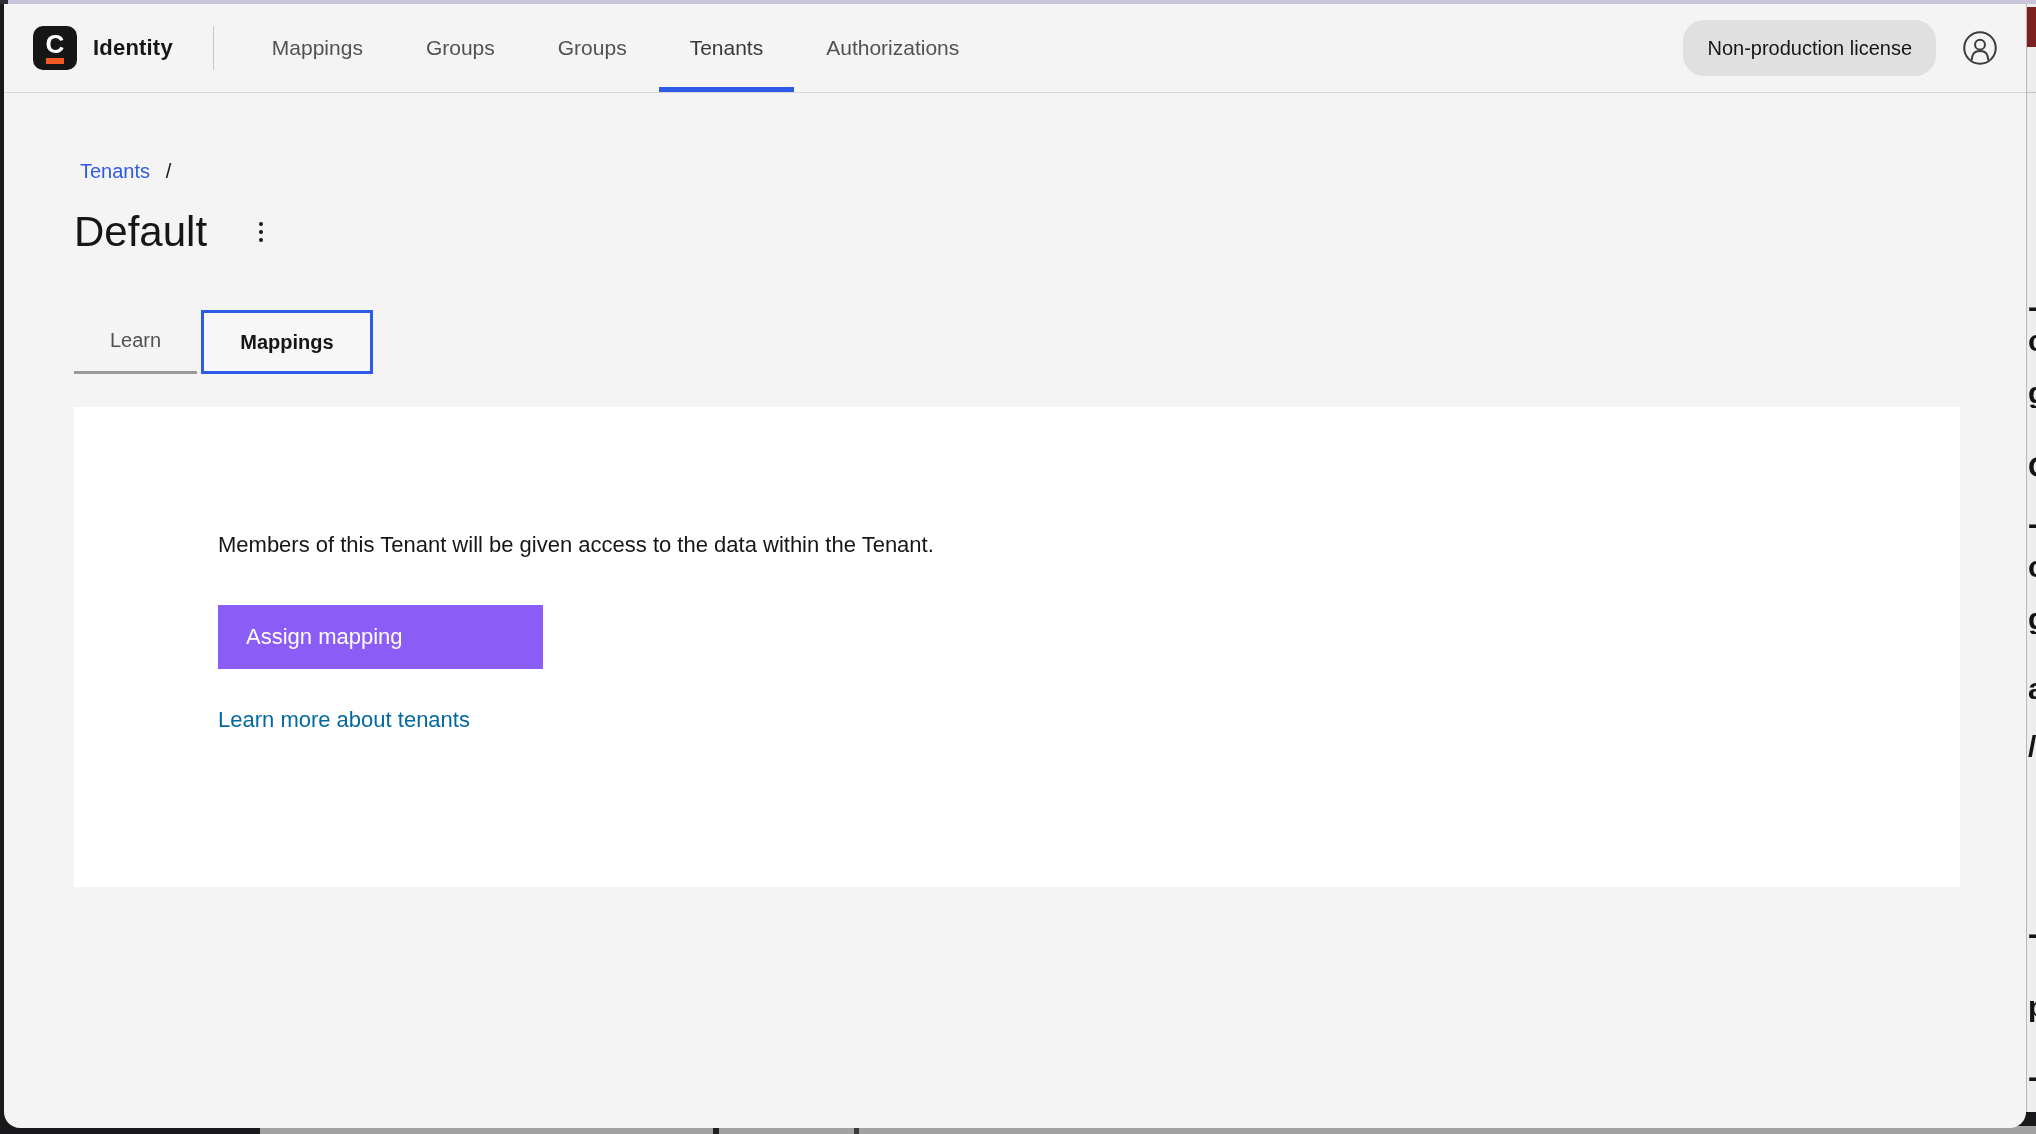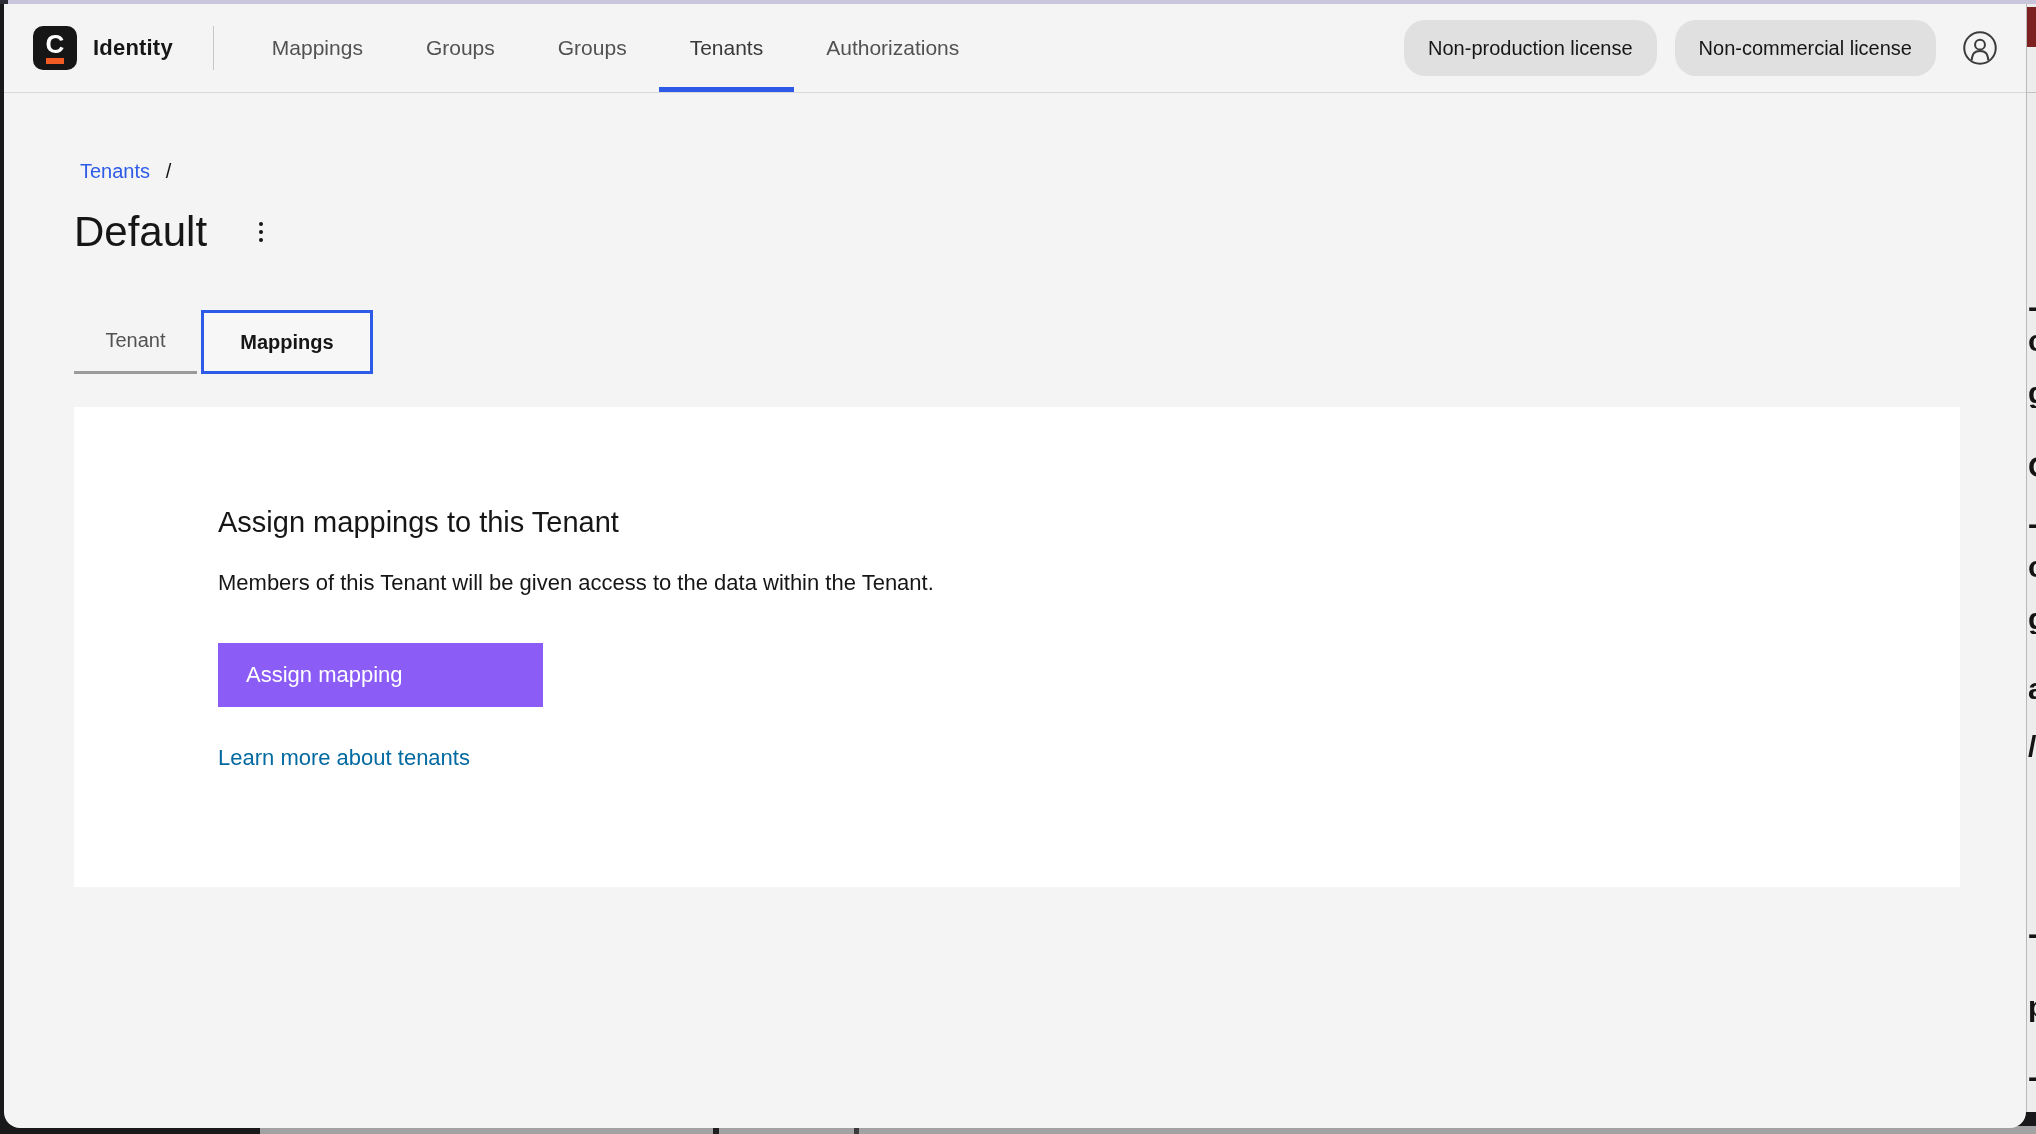--- a/index.html
+++ b/index.html
@@ -184,21 +184,20 @@
       <div class="nav-item active">
         <span>Tenants</span>
         <span class="nav-underline"></span>
       </div>
       <div class="nav-item">Authorizations</div>
     </nav>
 
     <div class="header-spacer"></div>
 
     <div class="license-badge">Non-production license</div>
-    <div class="license-badge">Non-commercial license</div>
 
     <button class="avatar-btn">
       <svg width="36" height="36" viewBox="0 0 32 32">
         <circle cx="16" cy="16" r="14" fill="none" stroke="#3c3c3c" stroke-width="1.8"></circle>
         <circle cx="16" cy="13" r="4.4" fill="none" stroke="#3c3c3c" stroke-width="1.8"></circle>
         <path d="M8.6 27 C9.2 20.6 11.2 18.6 16 18.6 C20.8 18.6 22.8 20.6 23.4 27" fill="none" stroke="#3c3c3c" stroke-width="1.8"></path>
       </svg>
     </button>
   </header>
 
@@ -213,25 +212,24 @@
       <h1 class="page-title">Default</h1>
       <button class="kebab-btn">
         <i></i>
         <i></i>
         <i></i>
       </button>
     </div>
 
 
     <div class="tabs-row">
-      <div class="tab tab-users">Tenant</div>
+      <div class="tab tab-users">Learn</div>
       <div class="tab tab-mappings">Mappings</div>
     </div>
 
     <section class="card">
-      <h2 class="card-heading">Assign mappings to this Tenant</h2>
       <p class="card-body">Members of this Tenant will be given access to the data within the Tenant.</p>
       <button class="assign-btn">Assign mapping</button>
       <a class="learn-link">Learn more about tenants</a>
     </section>
 
   </main>
 </div>
 
 </body></html>

